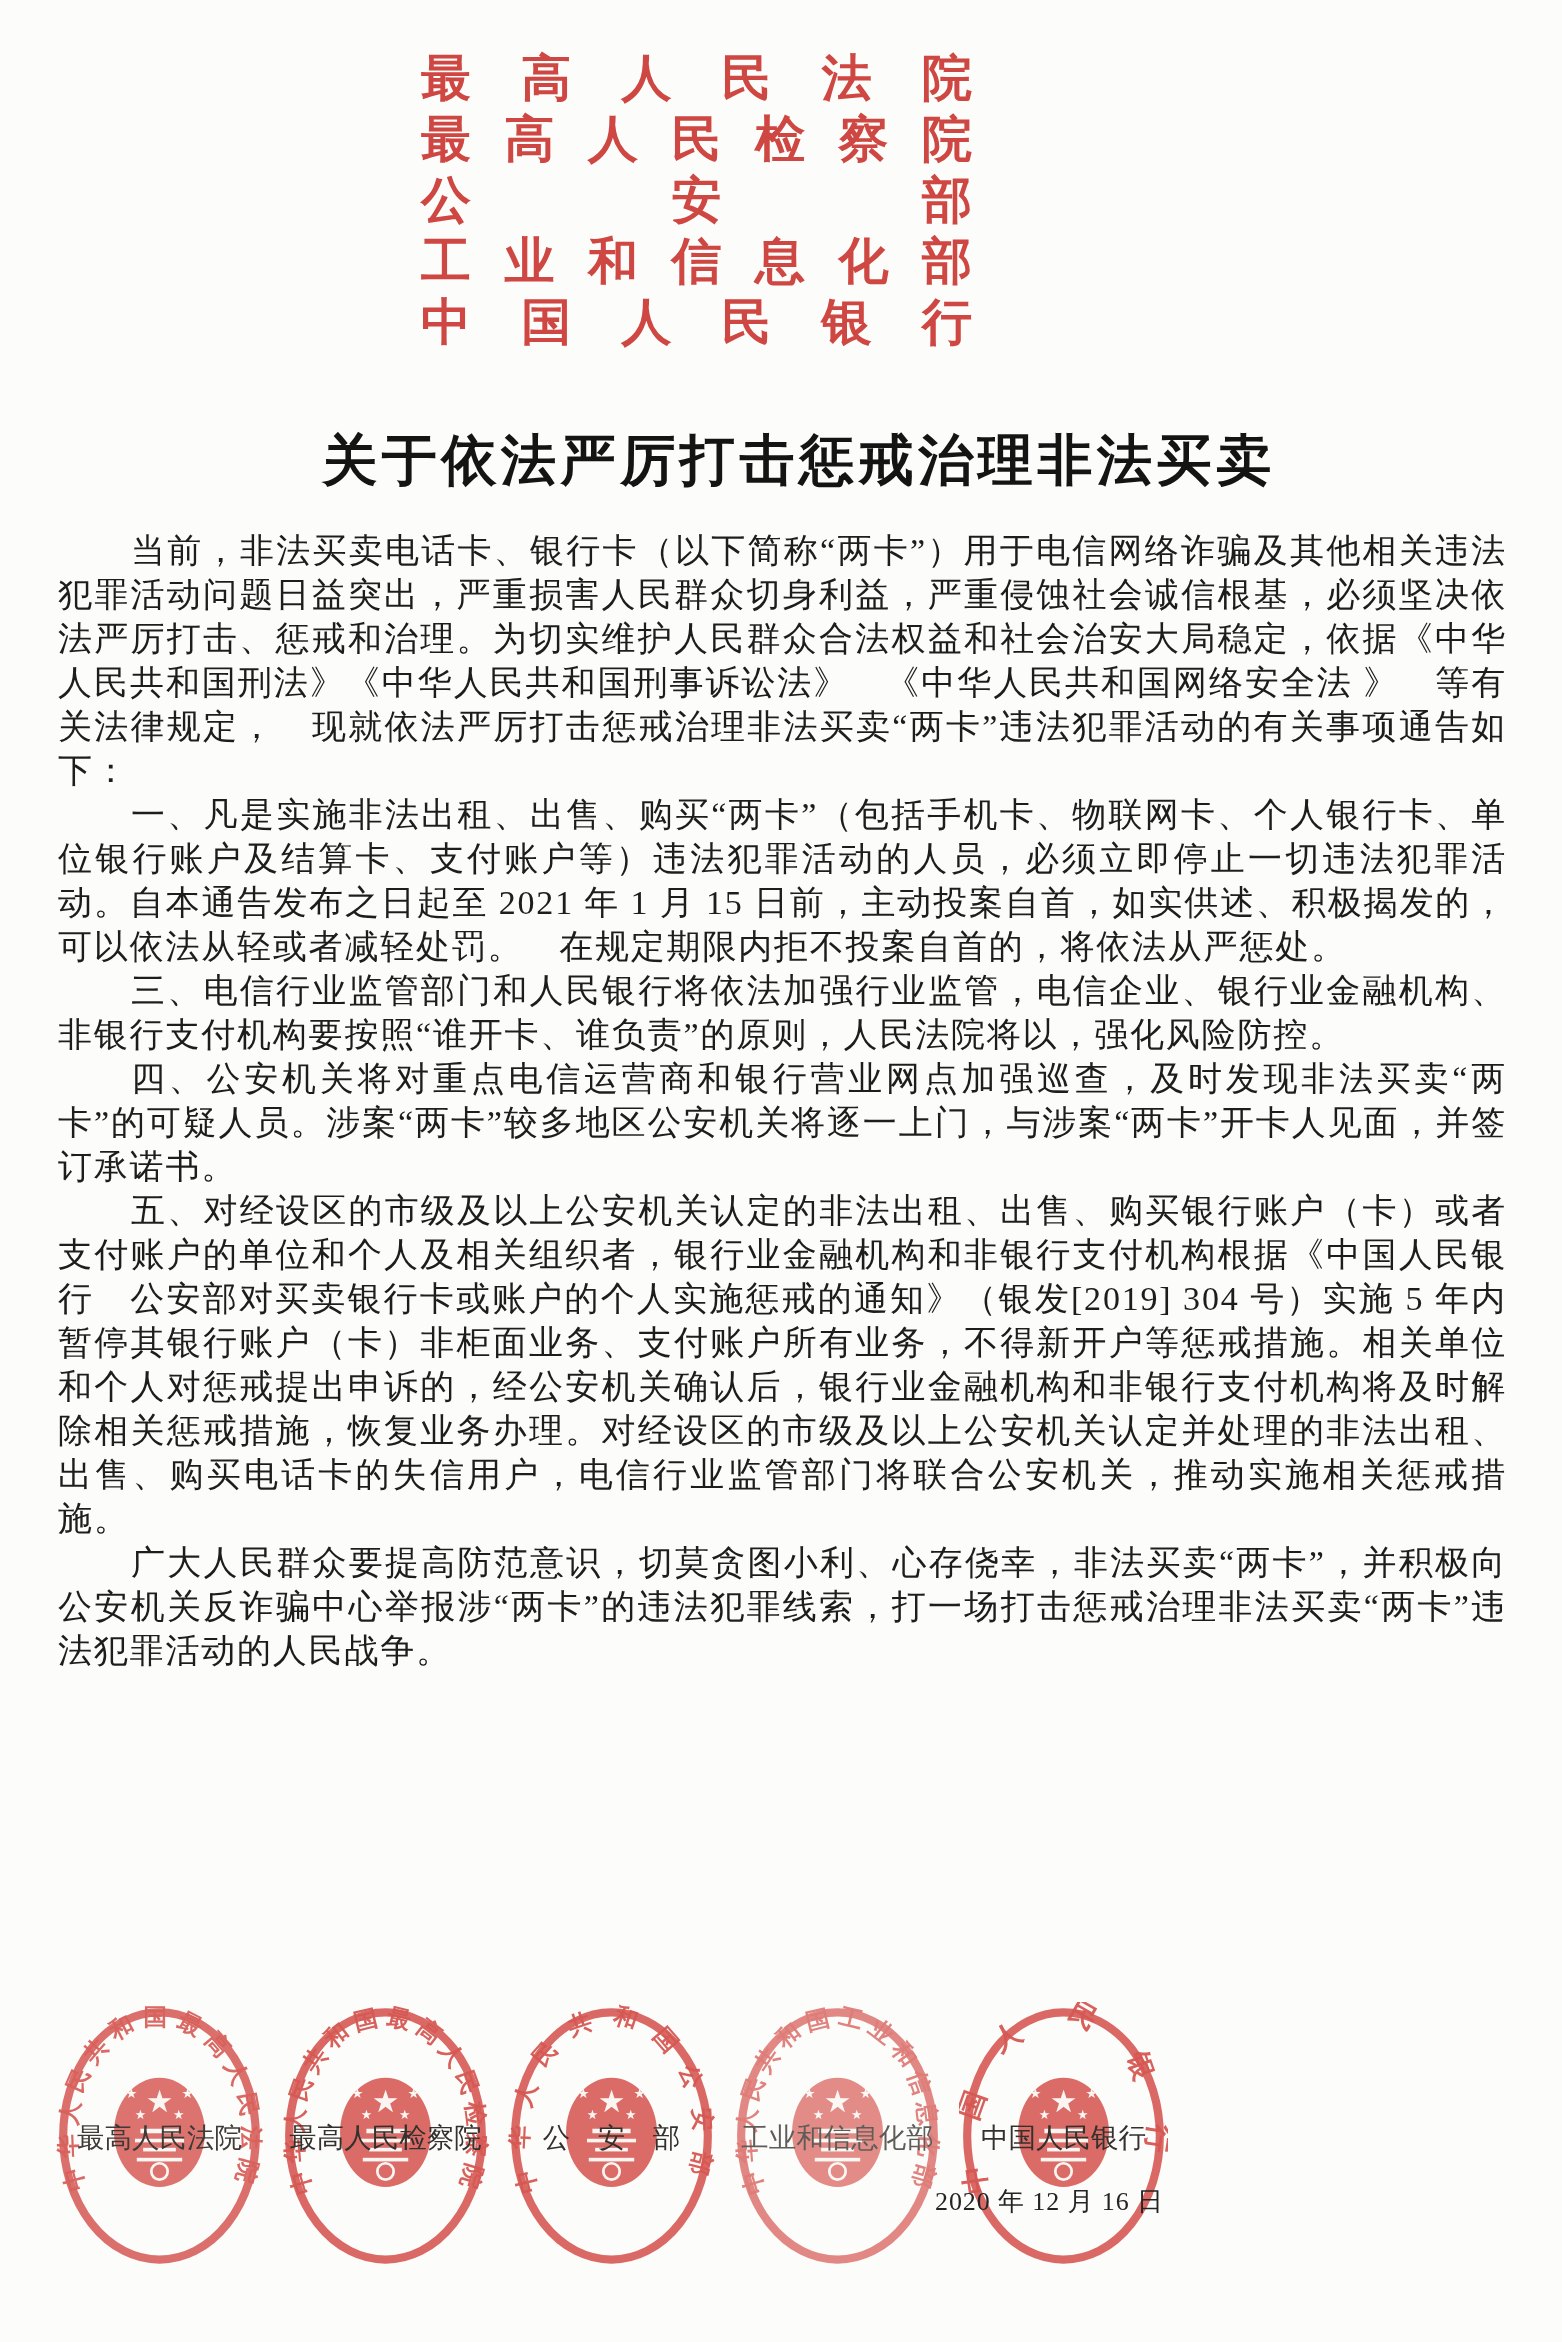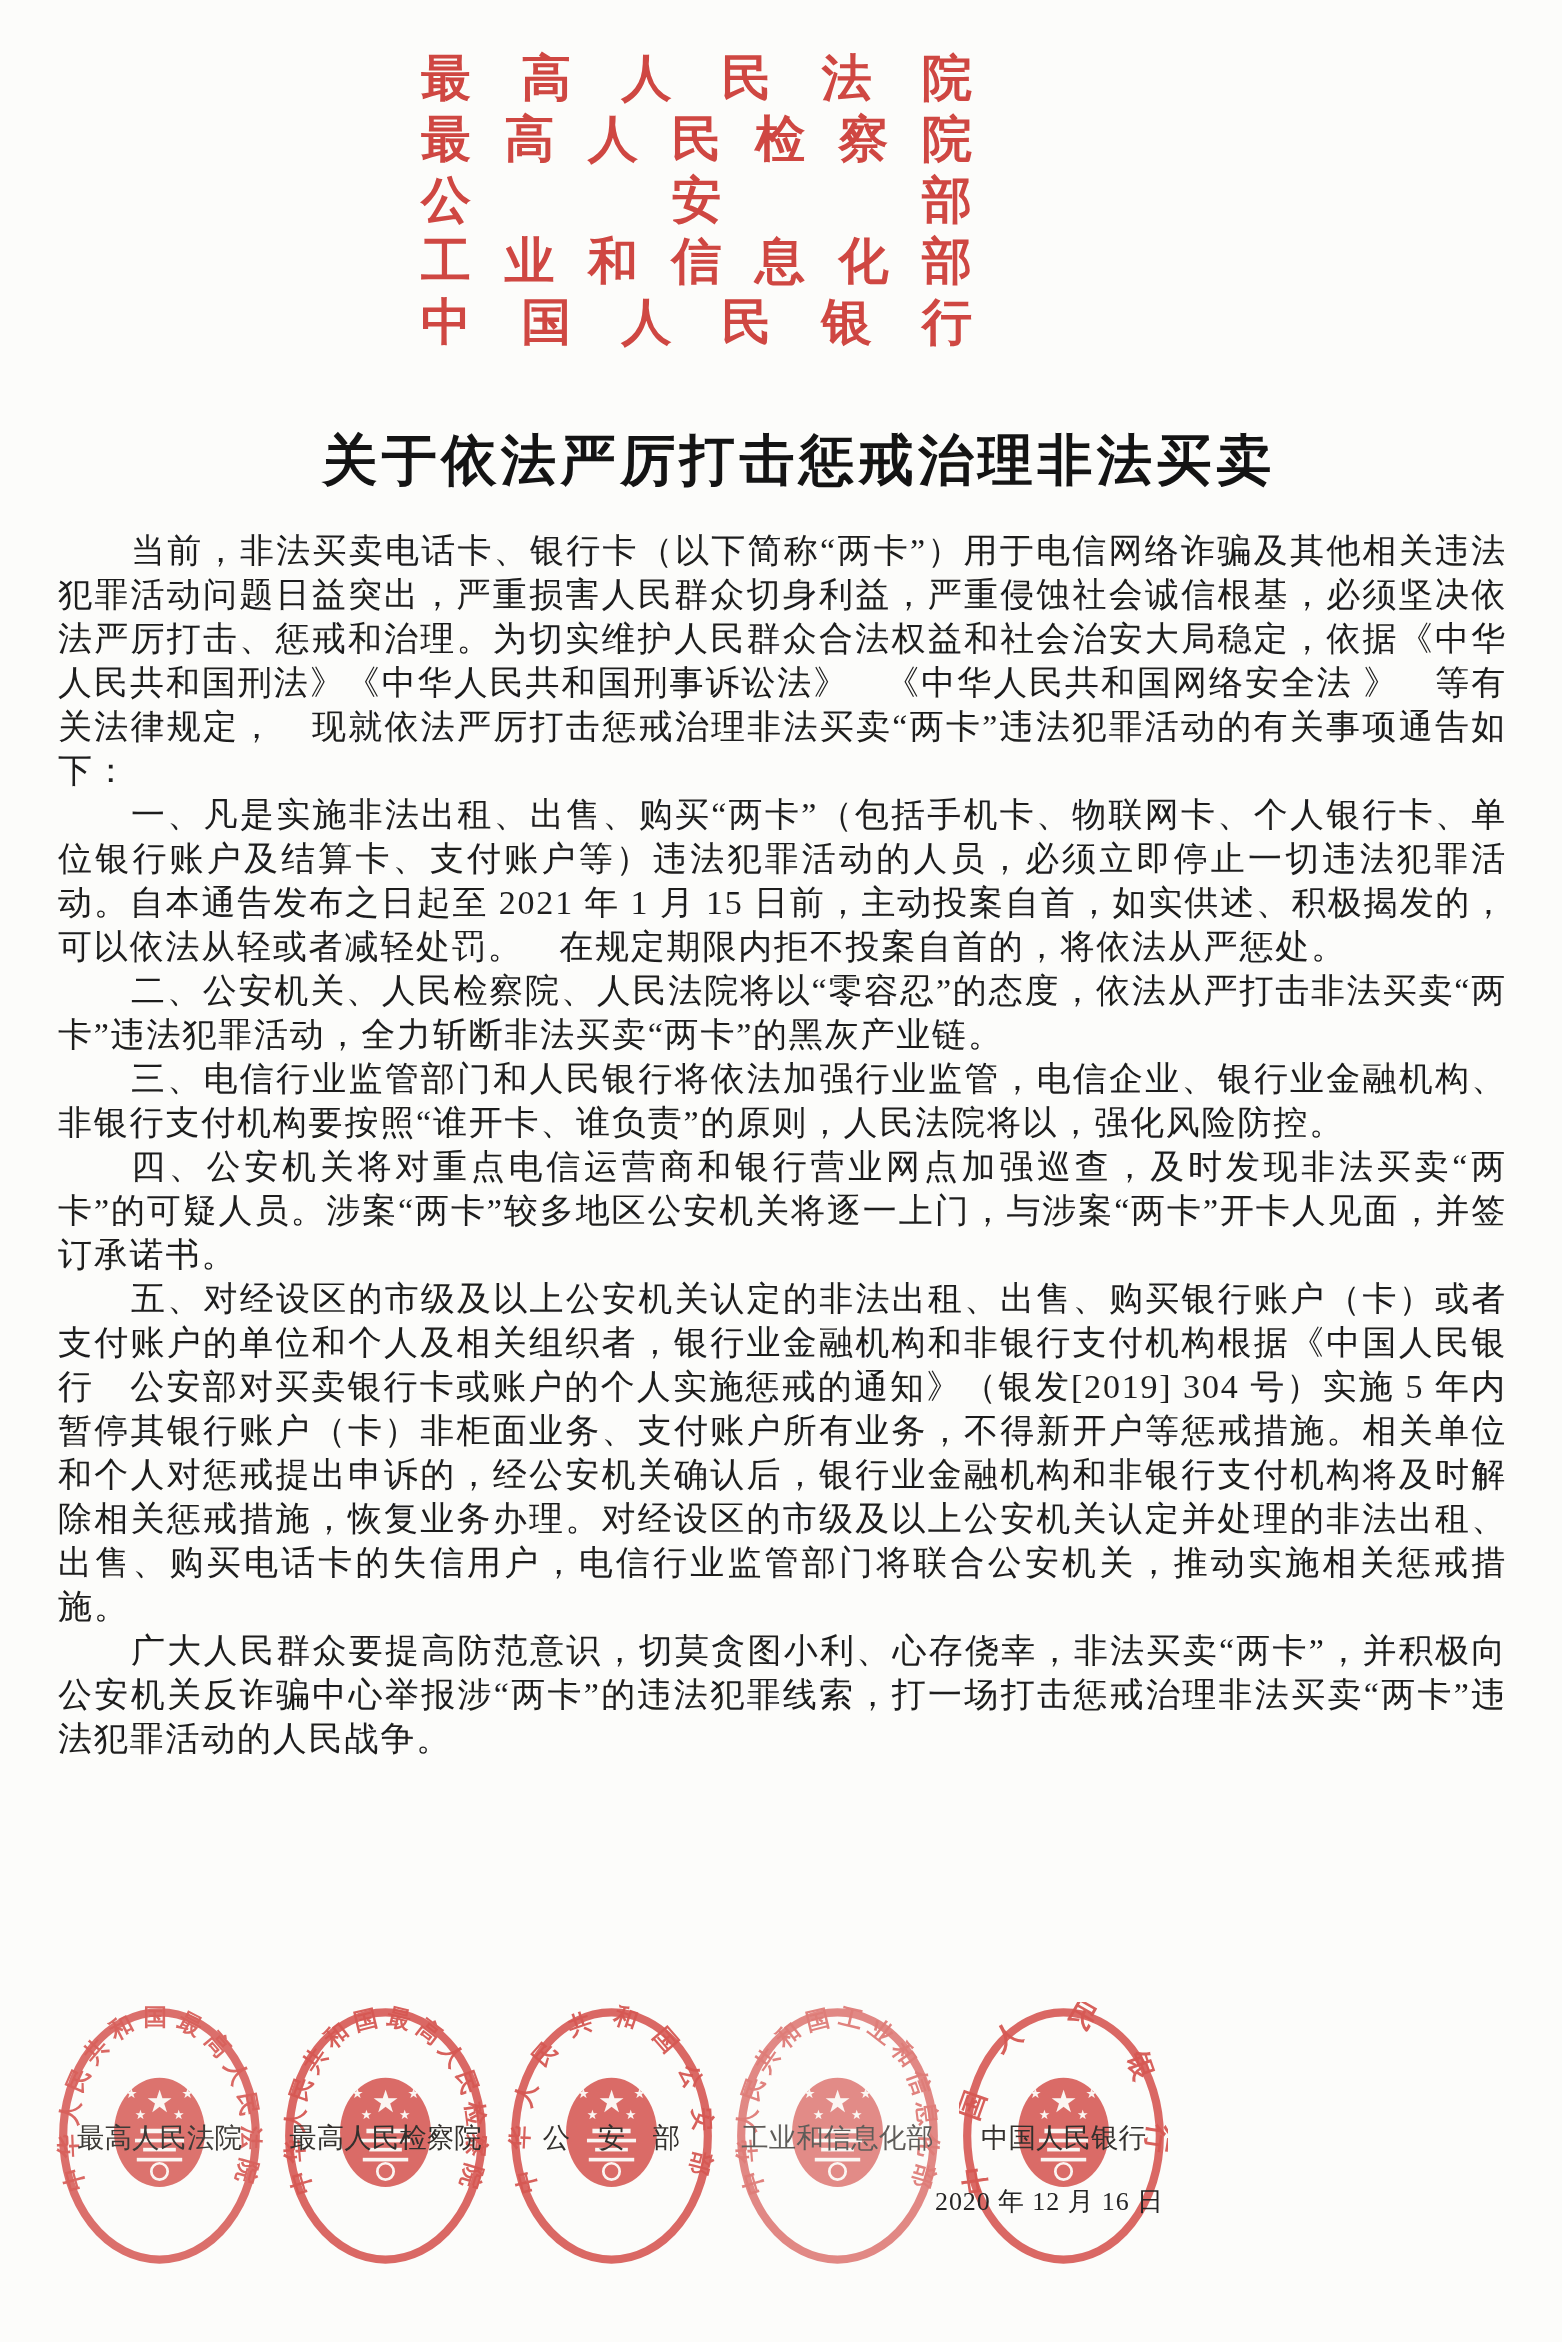--- a/index.html
+++ b/index.html
@@ -133,21 +133,20 @@
       </div>
   </div>
 
   <div class="doc-title">
     <div>关于依法严厉打击惩戒治理非法买卖</div>
   </div>
 
   <div class="body-text">
     <p>当前，非法买卖电话卡、银行卡（以下简称“两卡”）用于电信网络诈骗及其他相关违法犯罪活动问题日益突出，严重损害人民群众切身利益，严重侵蚀社会诚信根基，必须坚决依法严厉打击、惩戒和治理。为切实维护人民群众合法权益和社会治安大局稳定，依据《中华人民共和国刑法》《中华人民共和国刑事诉讼法》　《中华人民共和国网络安全法 》　等有关法律规定，　现就依法严厉打击惩戒治理非法买卖“两卡”违法犯罪活动的有关事项通告如下：</p>
     <p>一、凡是实施非法出租、出售、购买“两卡”（包括手机卡、物联网卡、个人银行卡、单位银行账户及结算卡、支付账户等）违法犯罪活动的人员，必须立即停止一切违法犯罪活动。自本通告发布之日起至 2021 年 1 月 15 日前，主动投案自首，如实供述、积极揭发的，可以依法从轻或者减轻处罚。　在规定期限内拒不投案自首的，将依法从严惩处。</p>
-    <p>二、公安机关、人民检察院、人民法院将以“零容忍”的态度，依法从严打击非法买卖“两卡”违法犯罪活动，全力斩断非法买卖“两卡”的黑灰产业链。</p>
     <p>三、电信行业监管部门和人民银行将依法加强行业监管，电信企业、银行业金融机构、非银行支付机构要按照“谁开卡、谁负责”的原则，人民法院将以，强化风险防控。</p>
     <p>四、公安机关将对重点电信运营商和银行营业网点加强巡查，及时发现非法买卖“两卡”的可疑人员。涉案“两卡”较多地区公安机关将逐一上门，与涉案“两卡”开卡人见面，并签订承诺书。</p>
     <p>五、对经设区的市级及以上公安机关认定的非法出租、出售、购买银行账户（卡）或者支付账户的单位和个人及相关组织者，银行业金融机构和非银行支付机构根据《中国人民银行　公安部对买卖银行卡或账户的个人实施惩戒的通知》（银发[2019] 304 号）实施 5 年内暂停其银行账户（卡）非柜面业务、支付账户所有业务，不得新开户等惩戒措施。相关单位和个人对惩戒提出申诉的，经公安机关确认后，银行业金融机构和非银行支付机构将及时解除相关惩戒措施，恢复业务办理。对经设区的市级及以上公安机关认定并处理的非法出租、出售、购买电话卡的失信用户，电信行业监管部门将联合公安机关，推动实施相关惩戒措施。</p>
     <p>广大人民群众要提高防范意识，切莫贪图小利、心存侥幸，非法买卖“两卡”，并积极向公安机关反诈骗中心举报涉“两卡”的违法犯罪线索，打一场打击惩戒治理非法买卖“两卡”违法犯罪活动的人民战争。</p>
   </div>
 
   <div class="seals-row">
     <div class="seal">
         <svg viewBox="0 0 230 292" width="209" height="268">
           <defs>

